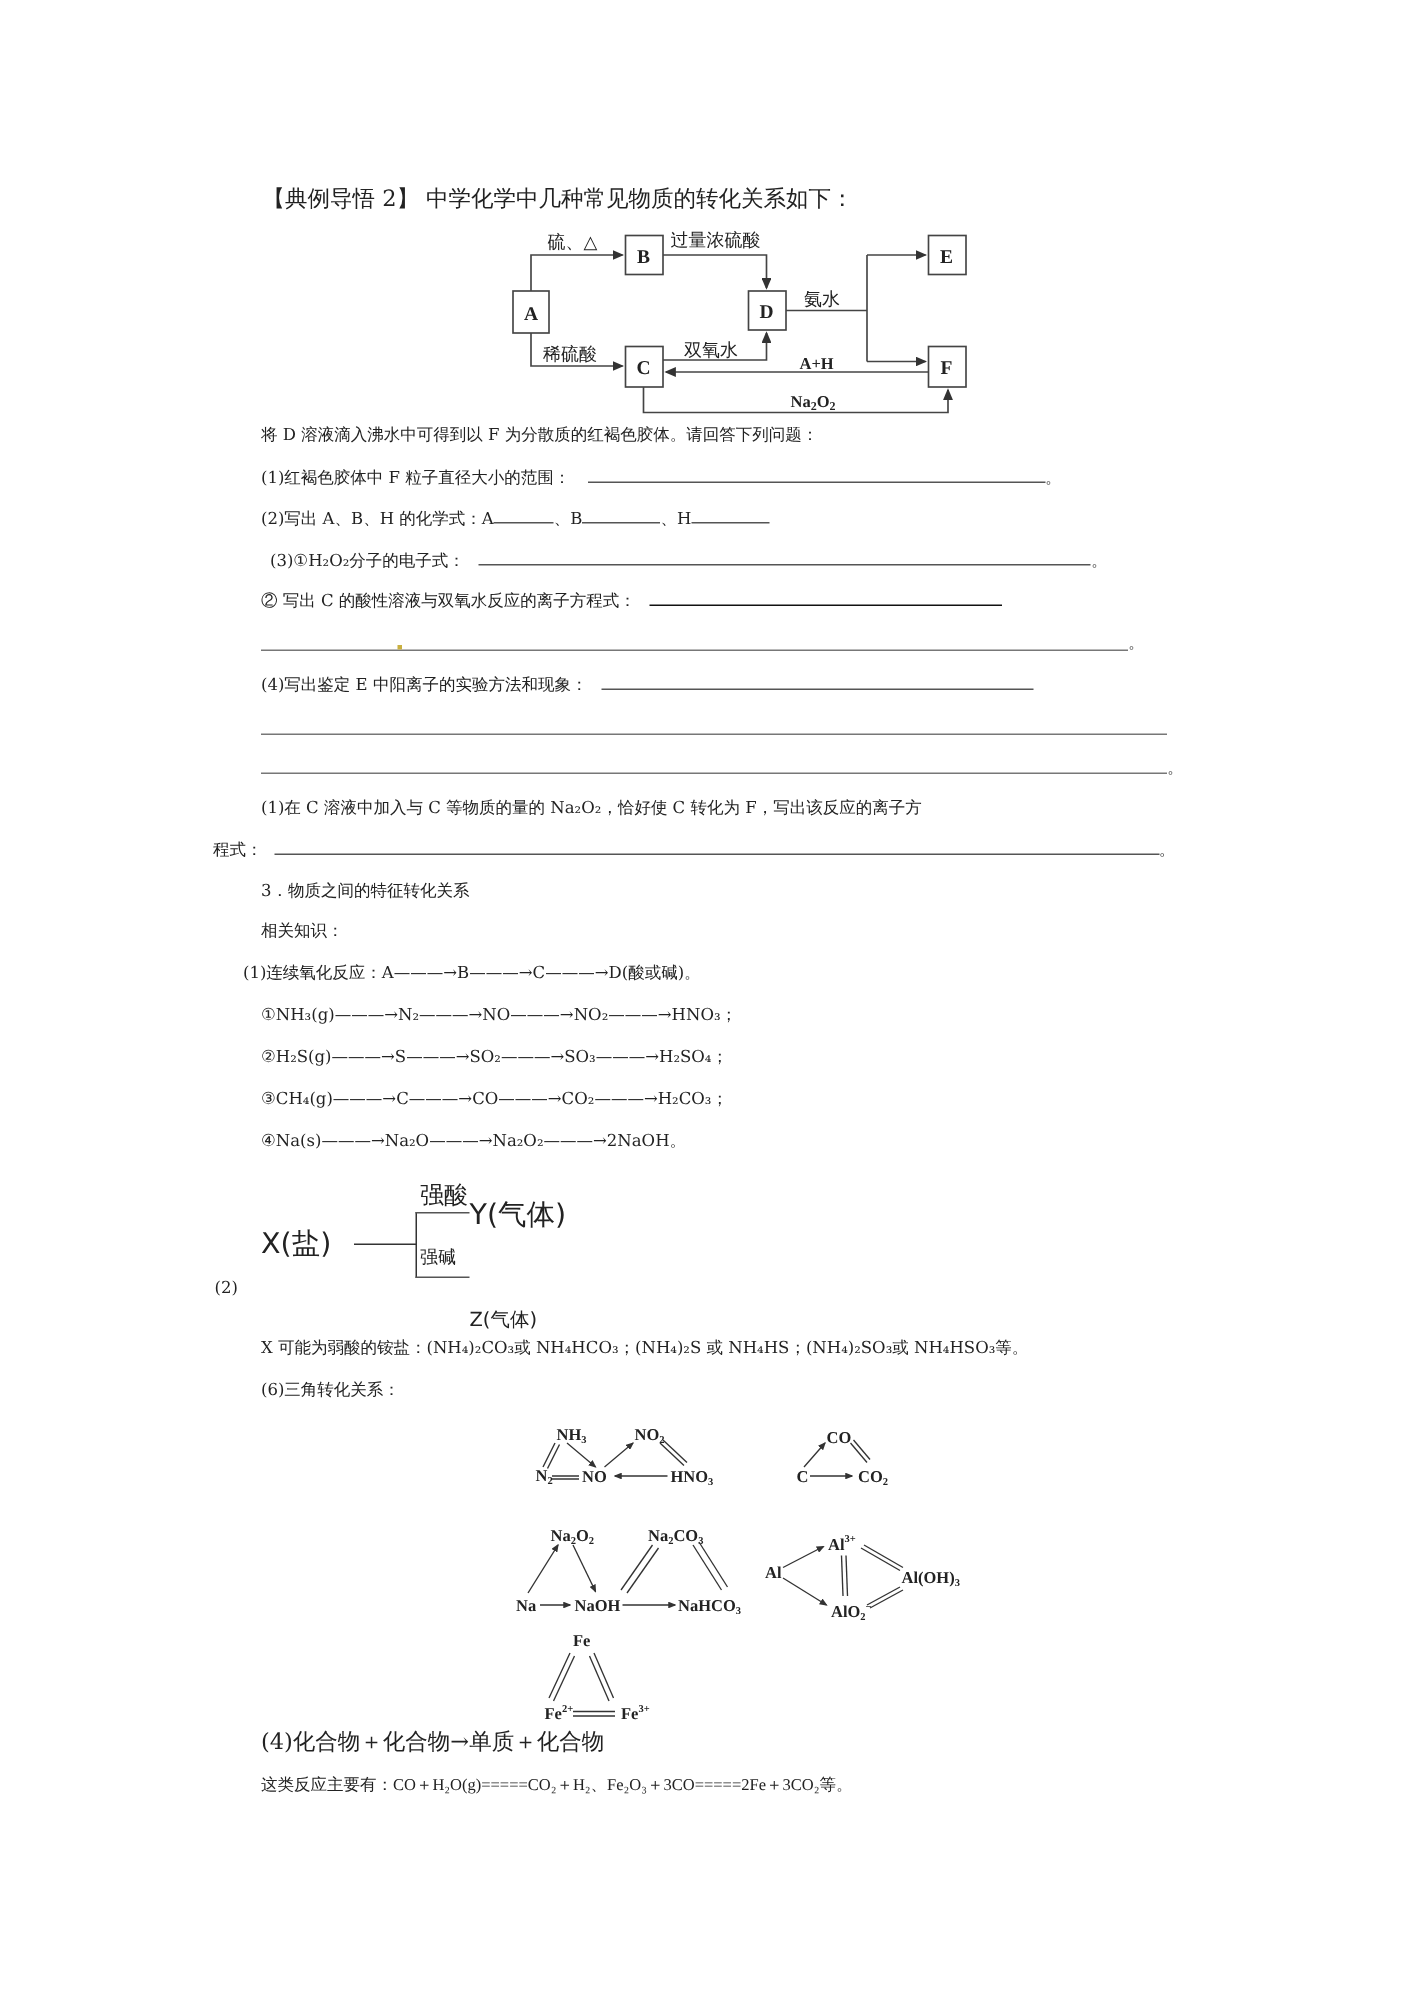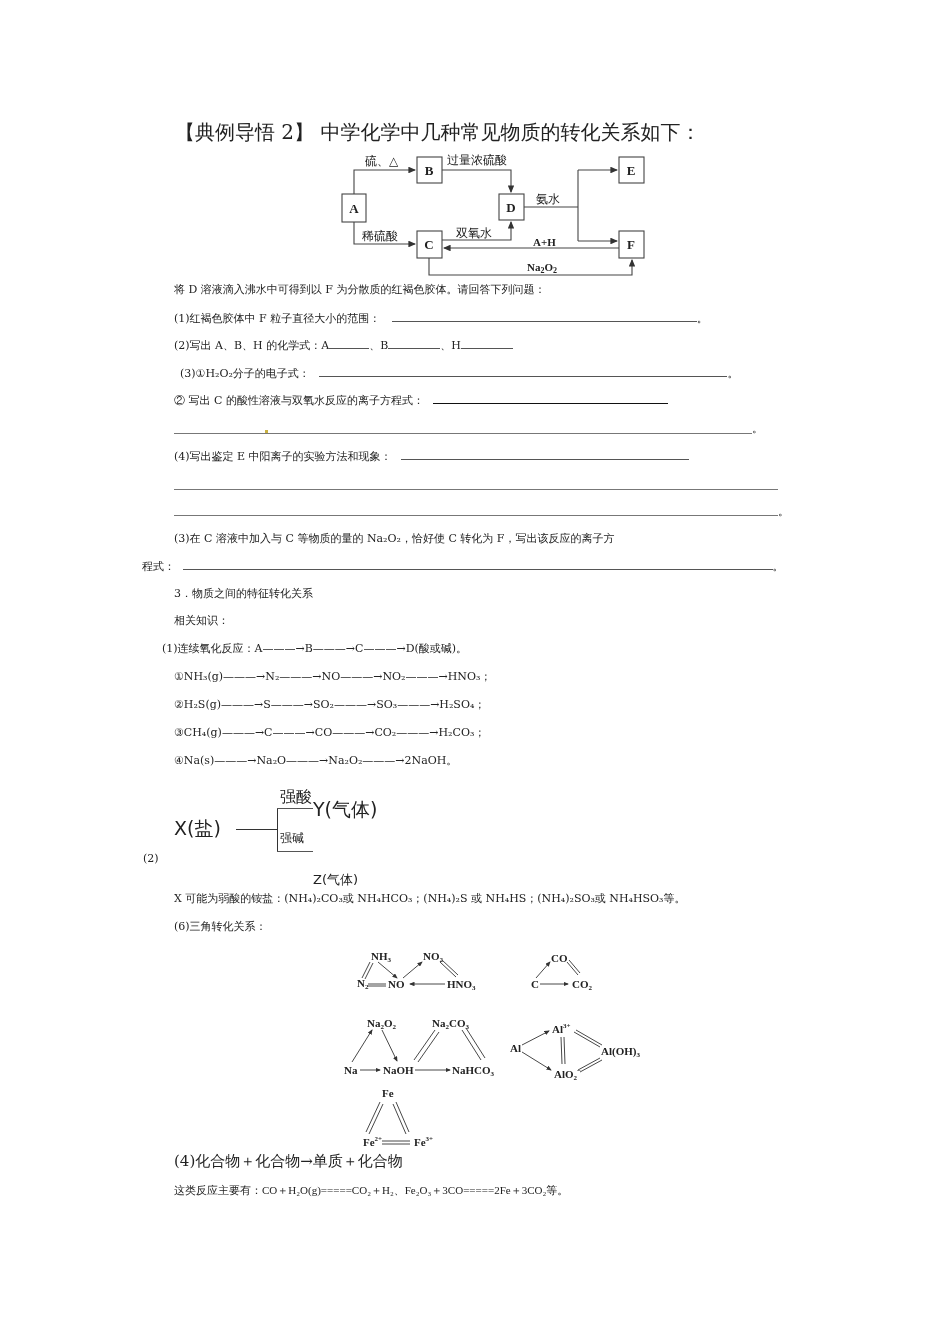--- a/index.html
+++ b/index.html
@@ -9,21 +9,21 @@
   .blank { display:inline-block; border-bottom:1px solid #555; height:12px; vertical-align:baseline; }
   .blank.dark { border-bottom:1.5px solid #111; }
   .bline { position:absolute; border-bottom:1px solid #777; height:0; }
   svg text { font-family:"Liberation Serif","DejaVu Serif",serif; }
   .svgcn { font-family:"DejaVu Sans","Liberation Sans",sans-serif; }
   .dot { position:absolute; width:3px; height:3px; background:#c9b040; }
 </style>
 </head>
 <body>
 
-<div class="ln" style="left:175px;top:123px;font-size:20px;">【典例导悟 2】 中学化学中几种常见物质的转化关系如下：</div>
+<div class="ln" style="left:175px;top:123px;font-size:15px;">【典例导悟 2】 中学化学中几种常见物质的转化关系如下：</div>
 
 <svg style="position:absolute;left:330px;top:145px;" width="330" height="135" viewBox="330 145 330 135">
   <defs>
     <marker id="ah" markerWidth="7" markerHeight="6" refX="6" refY="3" orient="auto">
       <path d="M0,0 L7,3 L0,6 Z" fill="#333"></path>
     </marker>
   </defs>
   <g fill="none" stroke="#444" stroke-width="1.1">
 
     <rect x="342" y="194" width="24" height="28"></rect>
@@ -96,21 +96,21 @@
 <div class="dot" style="left:265px;top:430px;"></div>
 
 <div class="ln" style="left:174px;top:447px;">
   <span>(4)写出鉴定 E 中阳离子的实验方法和现象：</span>
   <span class="blank" style="width:288px;margin-left:6px;"></span>
 </div>
 <div class="bline" style="left:174px;top:489px;width:604px;"></div>
 <div class="bline" style="left:174px;top:515px;width:604px;"></div>
 <div class="ln" style="left:778px;top:503px;">。</div>
 
-<div class="ln" style="left:174px;top:530px;">(3)在 C 溶液中加入与 C 等物质的量的 Na₂O₂，恰好使 C 转化为 F，写出该反应的离子方</div>
+<div class="ln" style="left:174px;top:530px;">(1)在 C 溶液中加入与 C 等物质的量的 Na₂O₂，恰好使 C 转化为 F，写出该反应的离子方</div>
 <div class="ln" style="left:142px;top:557px;">
   <span>程式：</span>
   <span class="blank" style="width:590px;margin-left:4px;"></span><span>。</span>
 </div>
 
 <div class="ln" style="left:174px;top:585px;">3．物质之间的特征转化关系</div>
 <div class="ln" style="left:174px;top:612px;">相关知识：</div>
 <div class="ln" style="left:162px;top:640px;">(1)连续氧化反应：A———→B———→C———→D(酸或碱)。</div>
 <div class="ln" style="left:174px;top:668px;">①NH₃(g)———→N₂———→NO———→NO₂———→HNO₃；</div>
 <div class="ln" style="left:174px;top:696px;">②H₂S(g)———→S———→SO₂———→SO₃———→H₂SO₄；</div>

